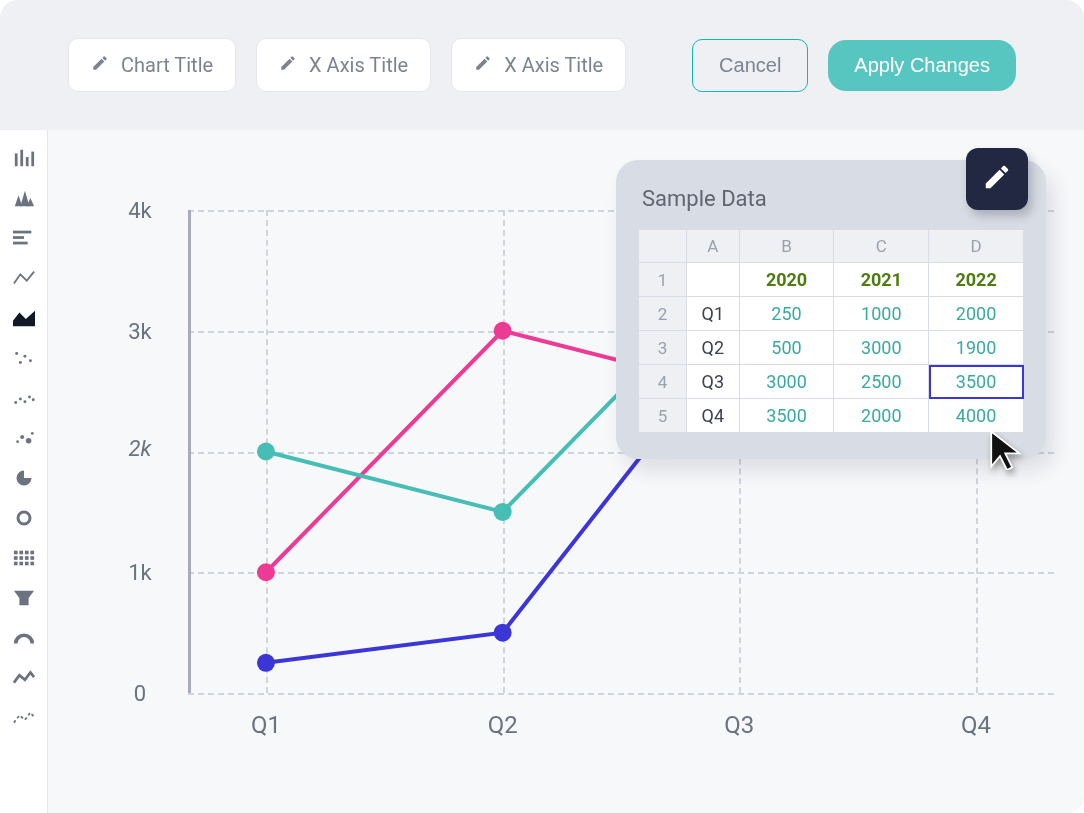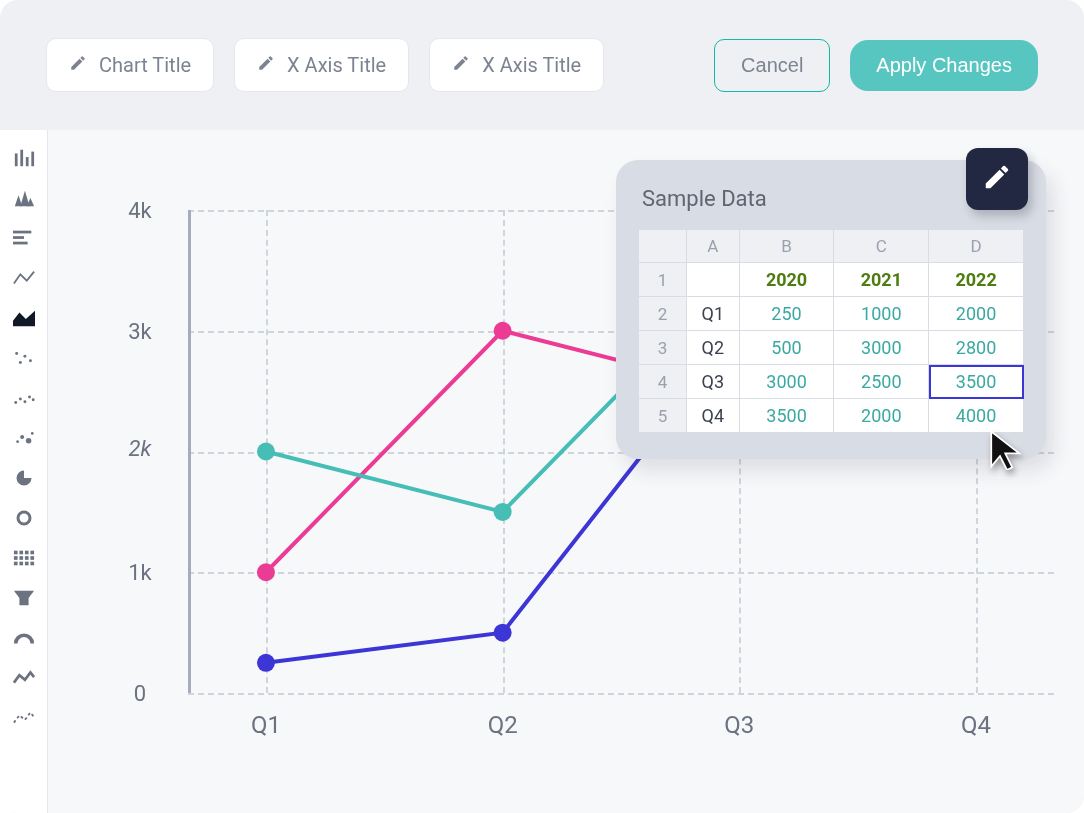--- a/index.html
+++ b/index.html
@@ -7,21 +7,21 @@
   .app {
     width: 1084px; height: 813px; position: relative;
     background: #eef0f4;
     border-radius: 18px;
     overflow: hidden;
   }
 
   
   .toolbar {
     position: absolute; top: 0; left: 0; right: 0; height: 130px;
-    display: flex; align-items: center; gap: 20px; padding: 0 46px;
+    display: flex; align-items: center; gap: 20px; padding: 0 68px;
   }
   .pill {
     display: inline-flex; align-items: center; gap: 12px;
     background: #fff; border: 1px solid #e5e7ec; border-radius: 10px;
     padding: 14px 22px; color: #7c8491; font-size: 20px; font-weight: 400;
     cursor: pointer;
   }
   .pill svg { fill: #7c8491; }
   .spacer { flex: 1; }
   .btn-cancel {
@@ -325,21 +325,21 @@
             <td class="">Q1</td>
             <td class="teal">250</td>
             <td class="teal">1000</td>
             <td class="teal">2000</td>
           </tr>
           <tr>
             <th class="idxcell">3</th>
             <td class="">Q2</td>
             <td class="teal">500</td>
             <td class="teal">3000</td>
-            <td class="teal">2800</td>
+            <td class="teal">1900</td>
           </tr>
           <tr>
             <th class="idxcell">4</th>
             <td class="">Q3</td>
             <td class="teal">3000</td>
             <td class="teal">2500</td>
             <td class="teal sel">3500</td>
           </tr>
           <tr>
             <th class="idxcell">5</th>

